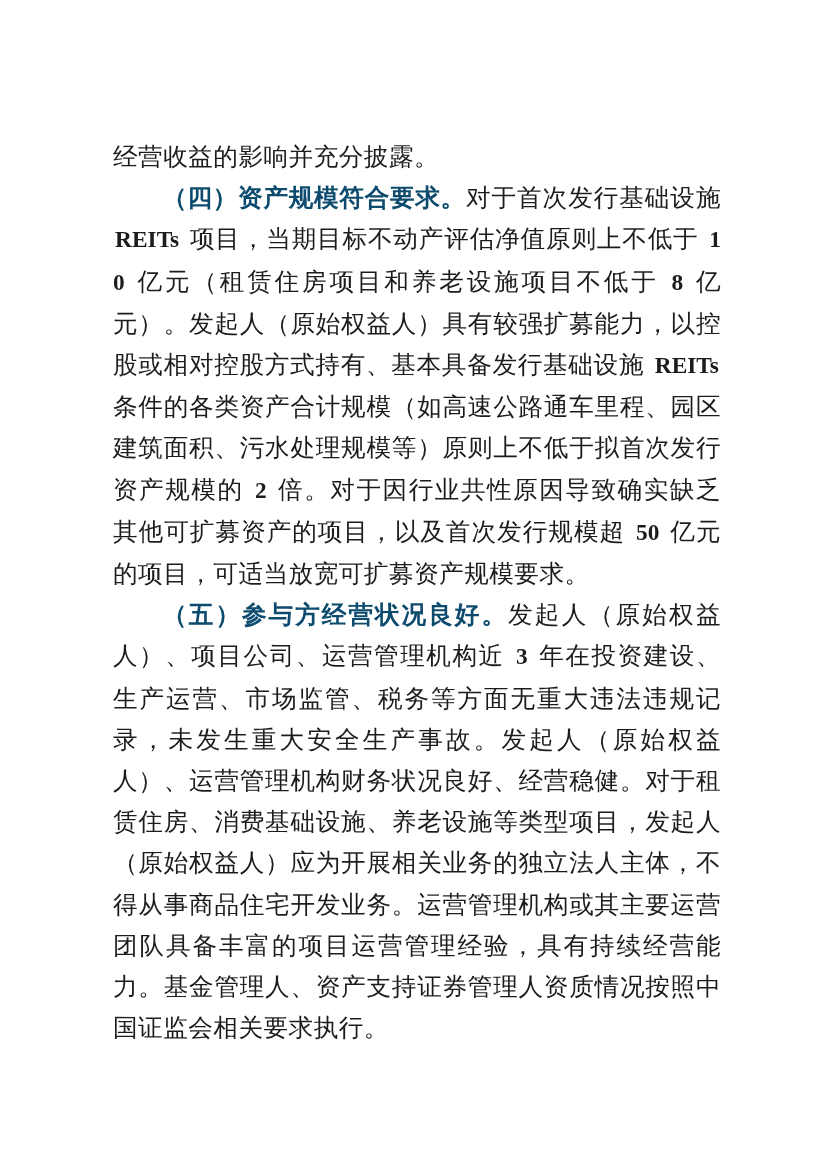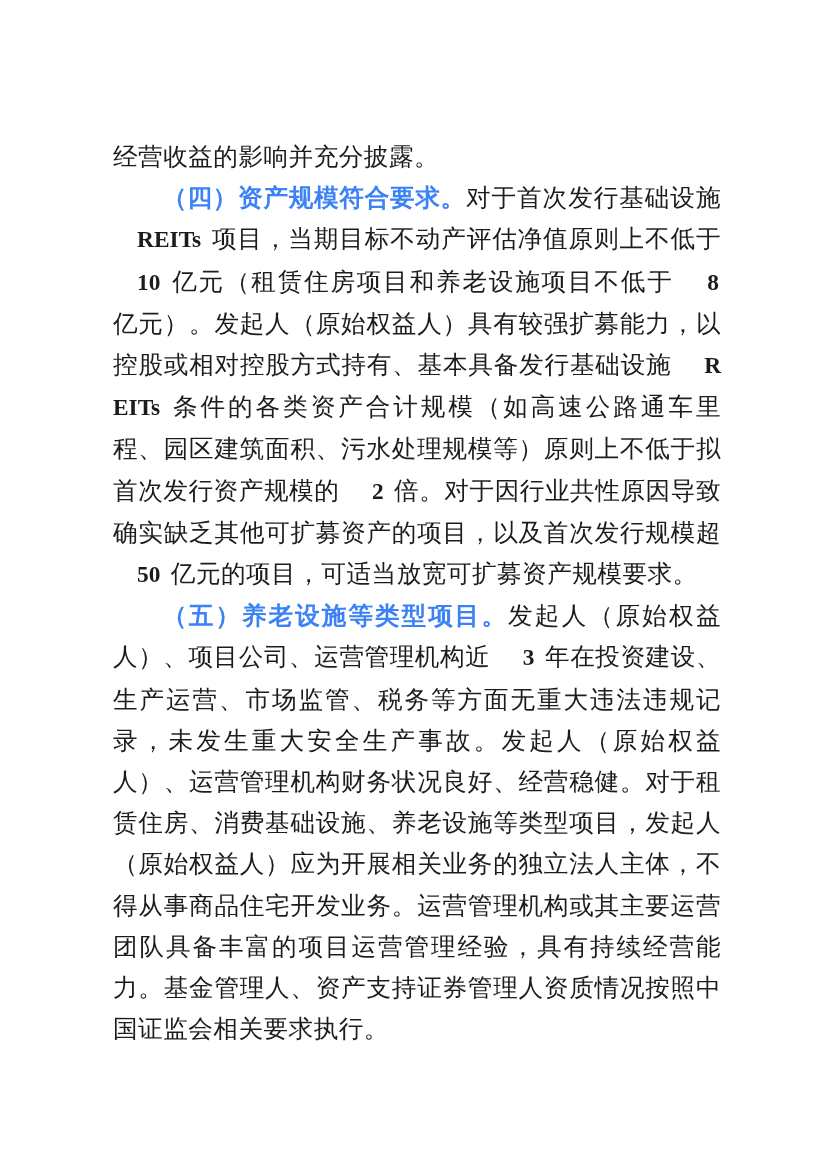--- a/index.html
+++ b/index.html
@@ -43,31 +43,30 @@
   }
 
   .para.indent {
     text-indent: 2em;
   }
 
   
   .hd {
     font-weight: bold;
     letter-spacing: 0.01em;
-    color: #3b82f6;
+    color: #0c4a6e;
   }
 
   
   .lat {
     font-family: "Liberation Serif", "DejaVu Serif", serif;
     font-weight: bold;
     font-size: 0.95em;
     letter-spacing: 0;
     padding: 0 0.09em;
-    margin-left: 22px;
   }
 
   
   .scan-tint {
     position: absolute;
     inset: 0;
     pointer-events: none;
     background: rgba(252, 252, 252, 0.16);
     mix-blend-mode: multiply;
   }
@@ -77,18 +76,18 @@
 
 <div class="page">
 
   <div class="text-column">
 
     <p class="para"><span>经营收益的影响并充分披露。</span></p>
 
     <p class="para indent"><span class="hd">（四）资产规模符合要求。</span><span>对于首次发行基础设施 <span class="lat">REITs</span> 项目，当期目标不动产评估净值原则上不低于 <span class="lat">10</span> 亿元（租赁住房项目和养老设施项目不低于 <span class="lat">8</span> 亿元）。发起人（原始权益人）具有较强扩募能力，以控股或相对控股方式持有、基本具备发行基础设施 <span class="lat">REITs</span> 条件的各类资产合计规模（如高速公路通车里程、园区建筑面积、污水处理规模等）原则上不低于拟首次发行资产规模的 <span class="lat">2</span> 倍。对于因行业共性原因导致确实缺乏其他可扩募资产的项目，以及首次发行规模超 <span class="lat">50</span> 亿元的项目，可适当放宽可扩募资产规模要求。</span></p>
 
 
-    <p class="para indent"><span class="hd">（五）养老设施等类型项目。</span><span>发起人（原始权益人）、项目公司、运营管理机构近 <span class="lat">3</span> 年在投资建设、生产运营、市场监管、税务等方面无重大违法违规记录，未发生重大安全生产事故。发起人（原始权益人）、运营管理机构财务状况良好、经营稳健。对于租赁住房、消费基础设施、养老设施等类型项目，发起人（原始权益人）应为开展相关业务的独立法人主体，不得从事商品住宅开发业务。运营管理机构或其主要运营团队具备丰富的项目运营管理经验，具有持续经营能力。基金管理人、资产支持证券管理人资质情况按照中国证监会相关要求执行。</span></p>
+    <p class="para indent"><span class="hd">（五）参与方经营状况良好。</span><span>发起人（原始权益人）、项目公司、运营管理机构近 <span class="lat">3</span> 年在投资建设、生产运营、市场监管、税务等方面无重大违法违规记录，未发生重大安全生产事故。发起人（原始权益人）、运营管理机构财务状况良好、经营稳健。对于租赁住房、消费基础设施、养老设施等类型项目，发起人（原始权益人）应为开展相关业务的独立法人主体，不得从事商品住宅开发业务。运营管理机构或其主要运营团队具备丰富的项目运营管理经验，具有持续经营能力。基金管理人、资产支持证券管理人资质情况按照中国证监会相关要求执行。</span></p>
 
   </div>
 
   <div class="scan-tint"></div>
 </div>
 
 </body></html>

